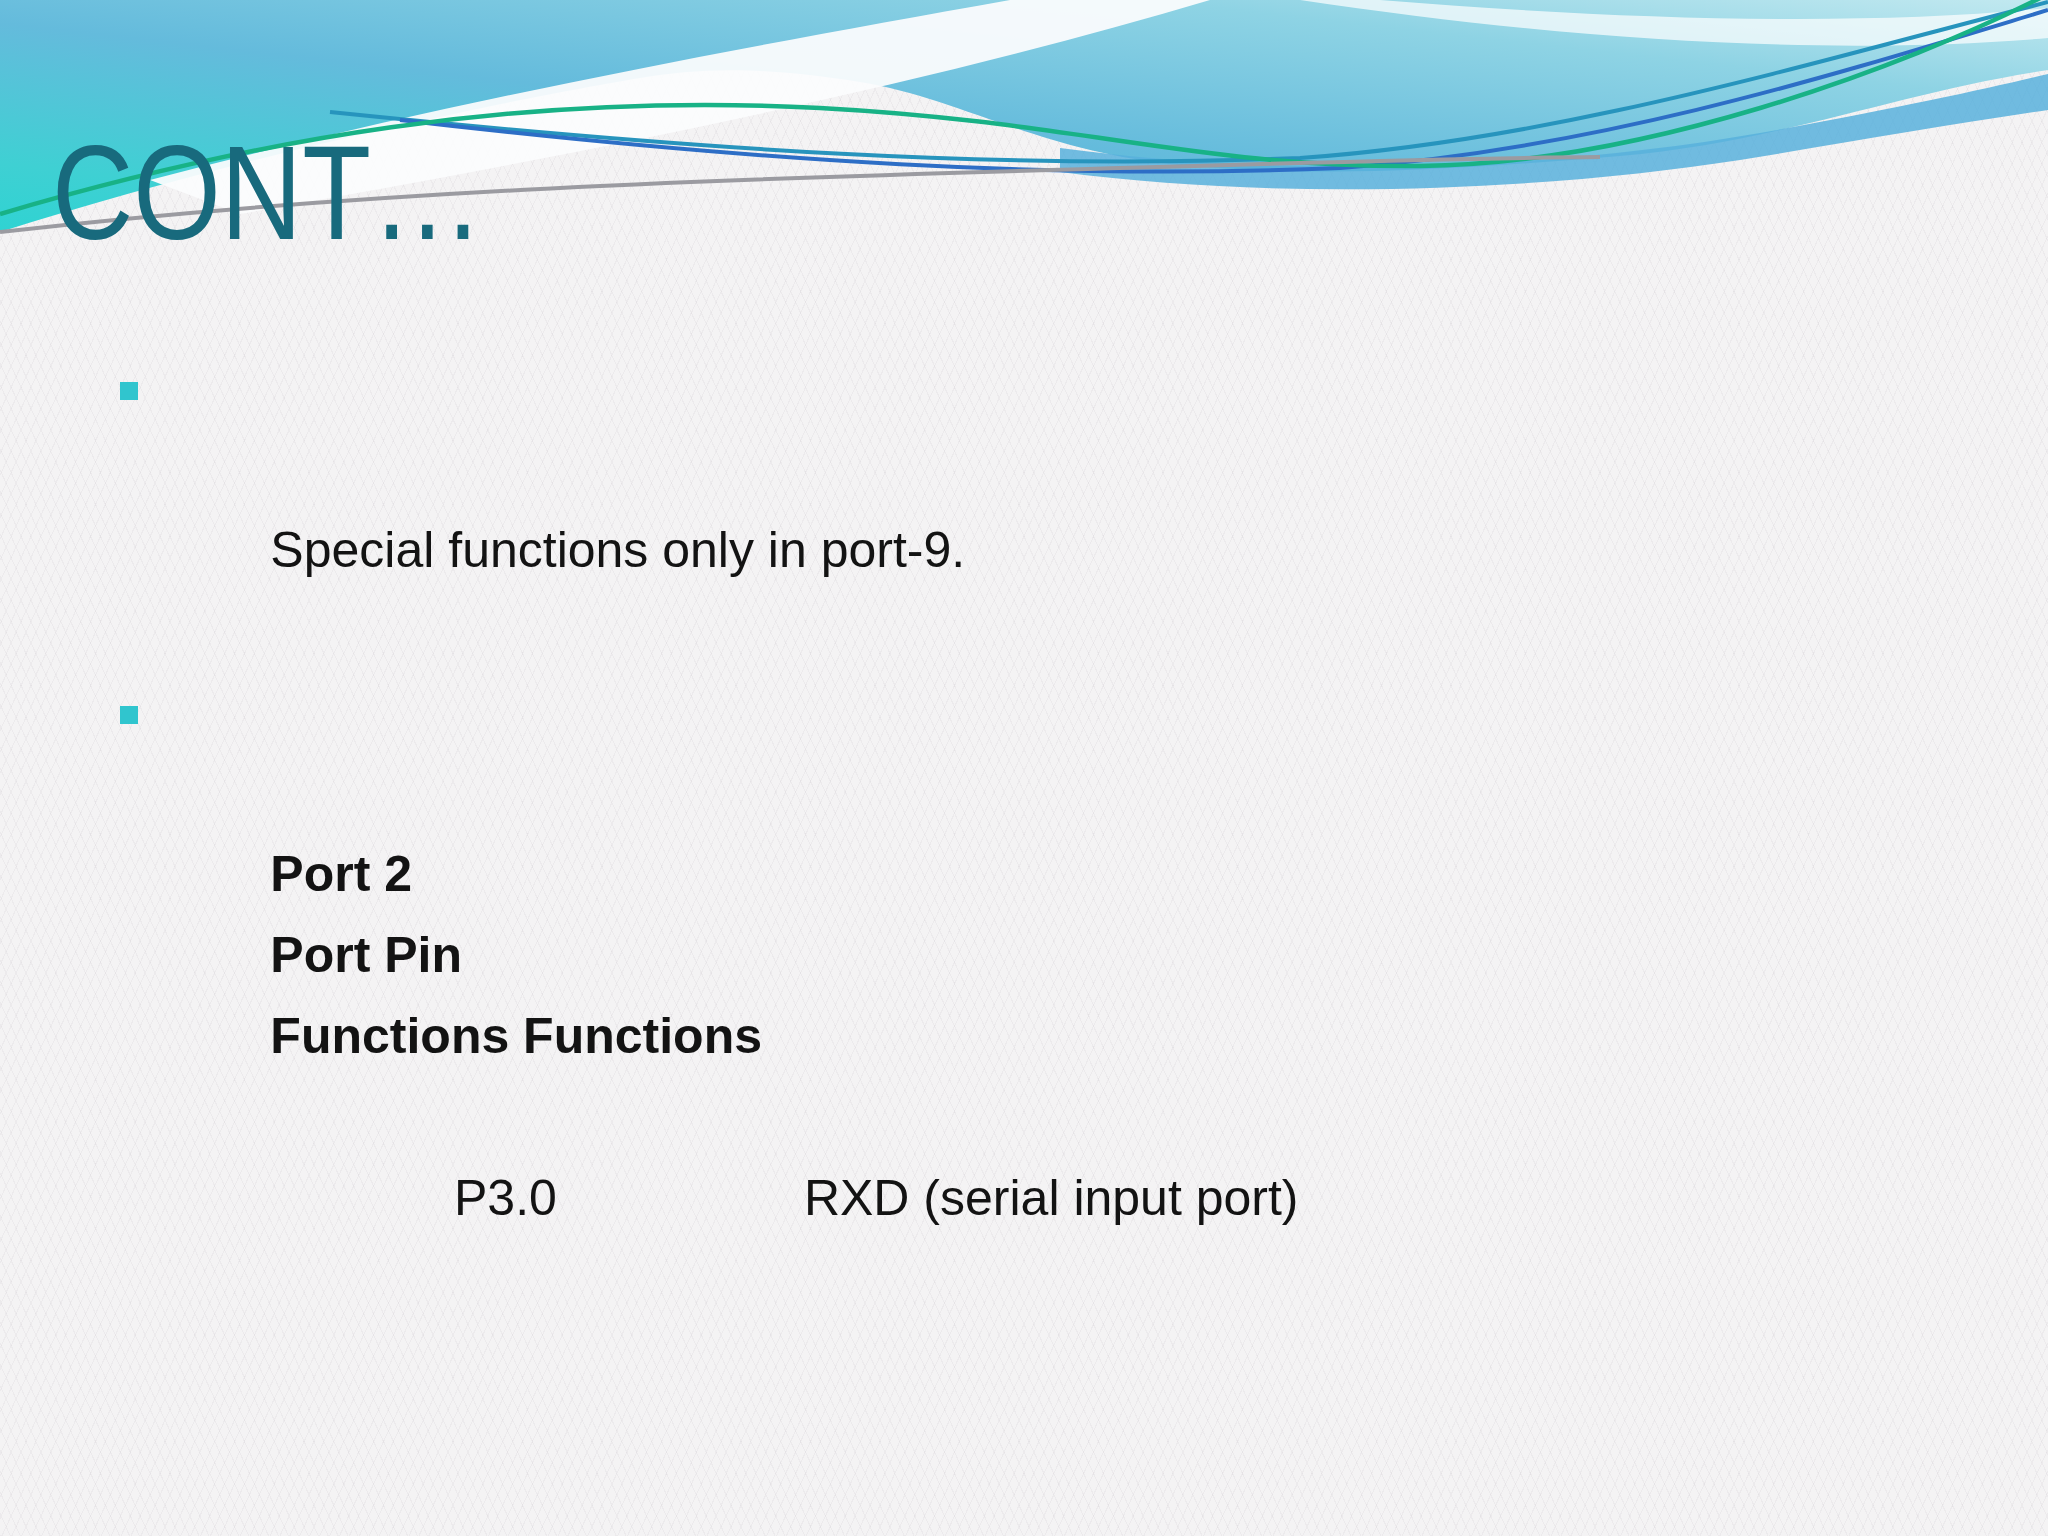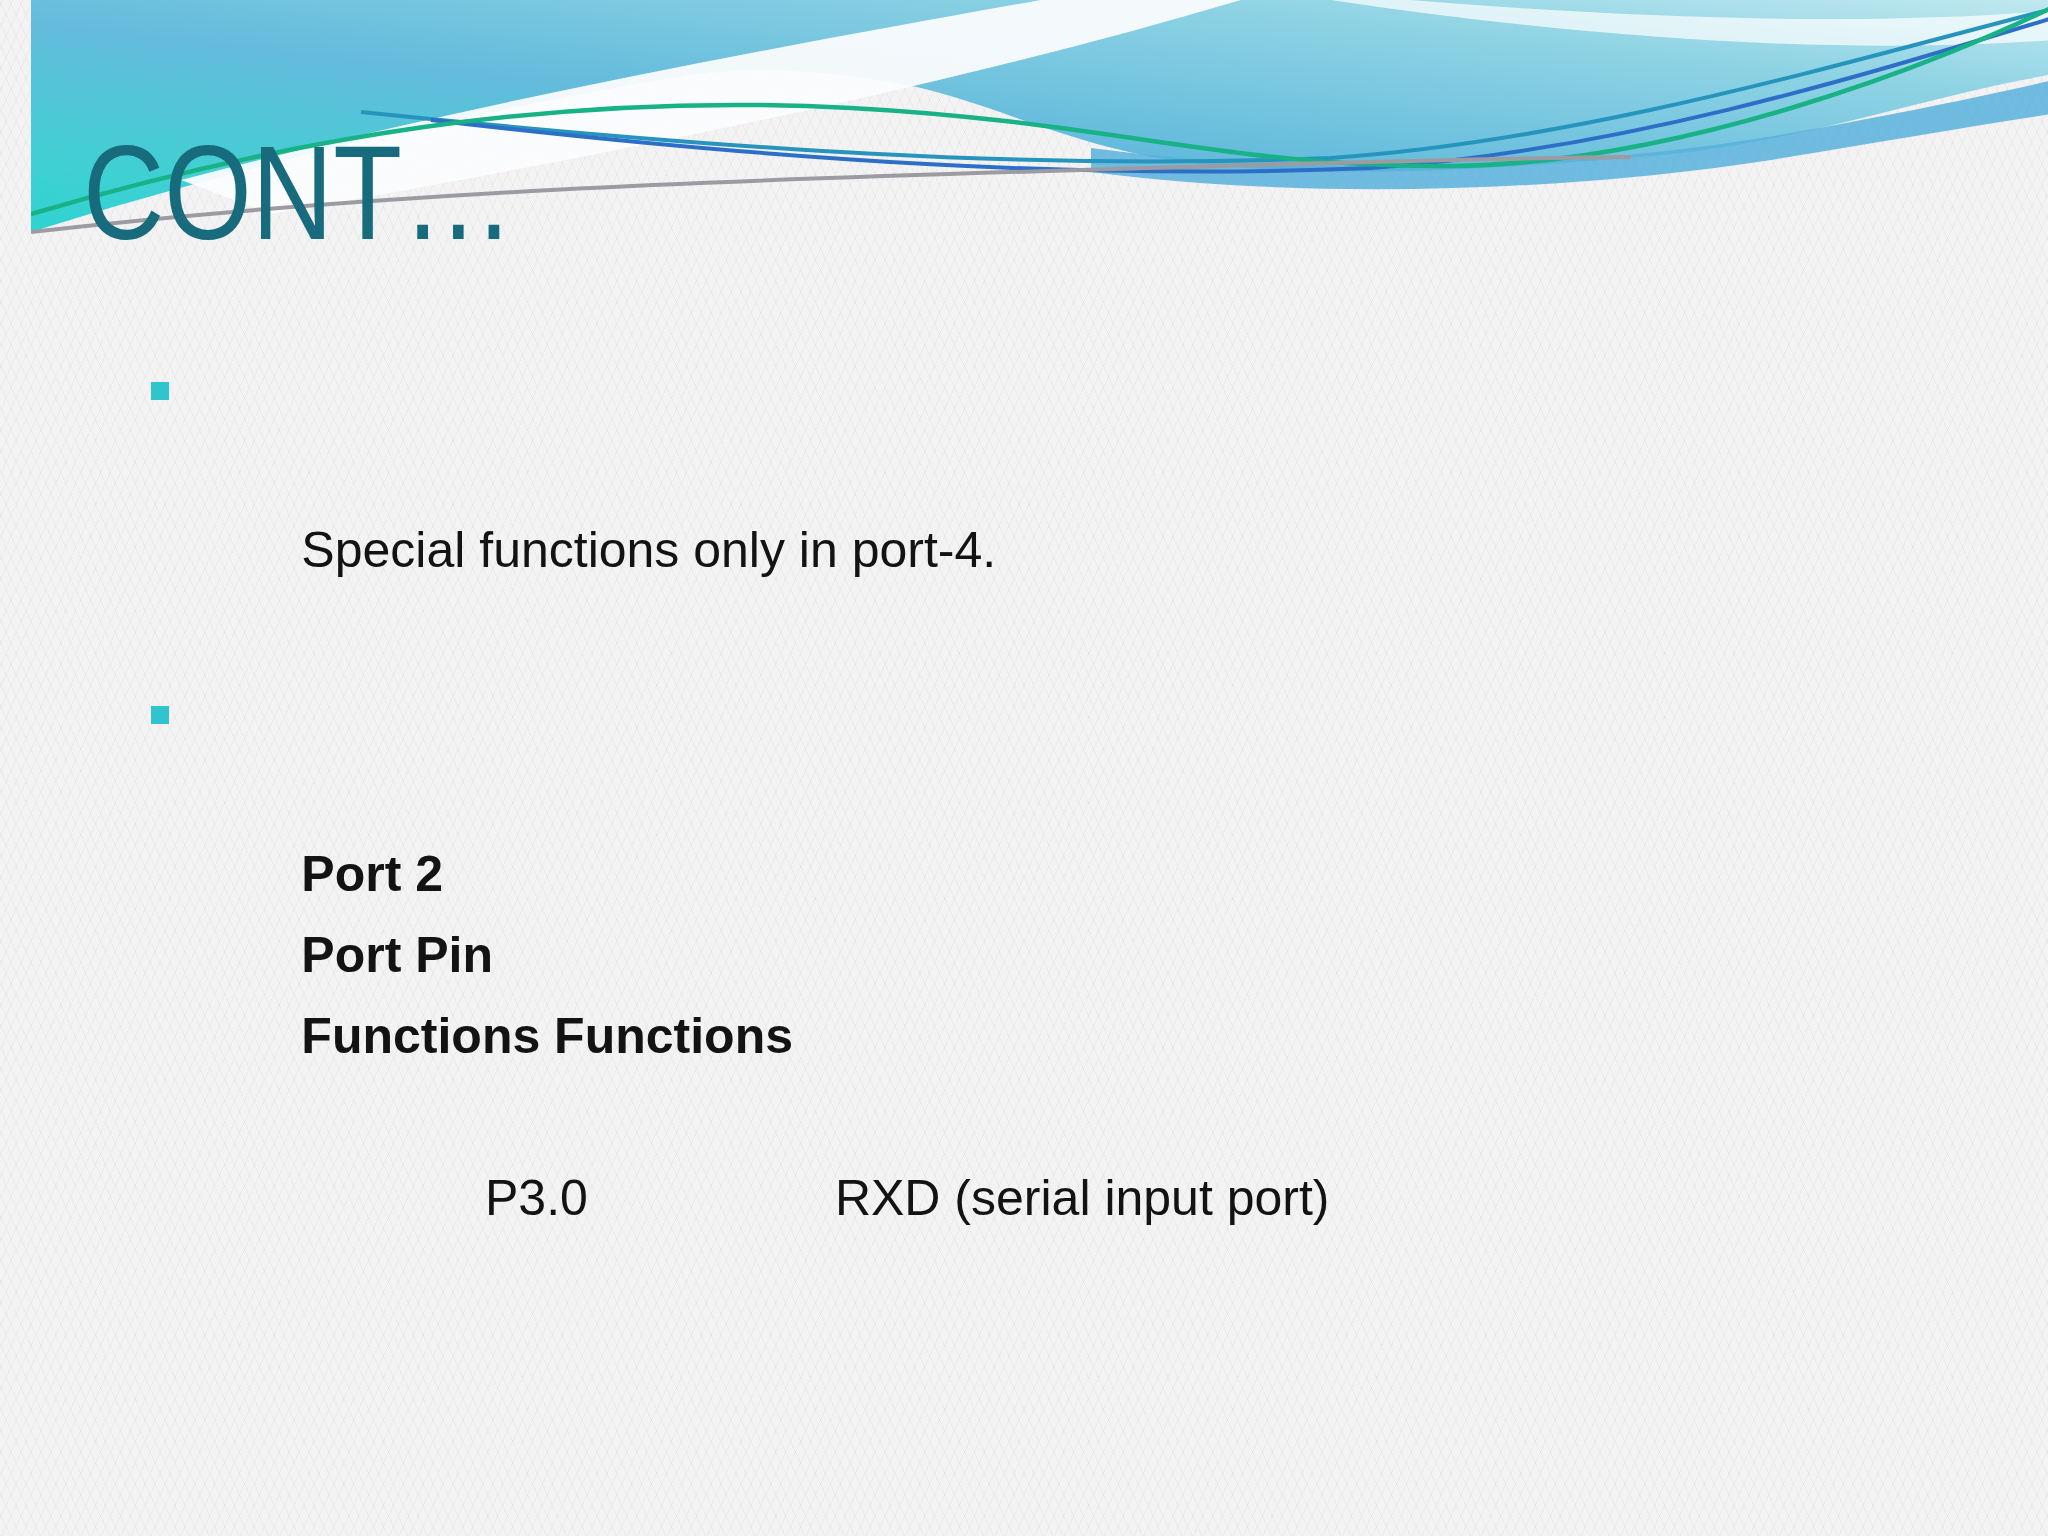--- a/index.html
+++ b/index.html
@@ -6,21 +6,21 @@
   body {
     width: 2048px; height: 1536px;
     overflow: hidden;
     font-family: "Liberation Sans", sans-serif;
     position: relative;
     background-color: #f4f3f4;
     background-image:
       repeating-linear-gradient(65deg,  rgba(184,176,186,0.13) 0 1px, transparent 1px 9px),
       repeating-linear-gradient(-65deg, rgba(184,176,186,0.13) 0 1px, transparent 1px 9px);
   }
-  .slide { position: absolute; inset: 0; margin-left: 31px; }
+  .slide { position: absolute; inset: 0; }
 
   
   .header-svg { position: absolute; top: 0; left: 0; width: 2048px; height: 640px; display: block; }
 
   
   .title {
     position: absolute;
     left: 52px; top: 116px;
     margin: 0;
     font-size: 134px;
@@ -107,21 +107,21 @@
              C1640,164 1900,70 2048,-6" fill="none" stroke="#18b286" stroke-width="4.5"></path>
     <path d="M0,232 C350,192 700,180 1050,170 C1250,164 1450,158 1600,157" fill="none" stroke="#9b9ba1" stroke-width="4"></path>
   </svg>
 
   <h1 class="title">CONT…</h1>
 
   <div class="content">
 
     <div class="bullet-item">
       <span class="bullet-sq"></span>
-      <span class="bullet-text">Special functions only in port-4.</span>
+      <span class="bullet-text">Special functions only in port-9.</span>
     </div>
 
 
     <div class="bullet-item table-head">
       <span class="bullet-sq"></span>
       <span class="col1">Port 2</span>
       <span class="col2">Port Pin</span>
       <span class="col3">Functions Functions</span>
     </div>
 

